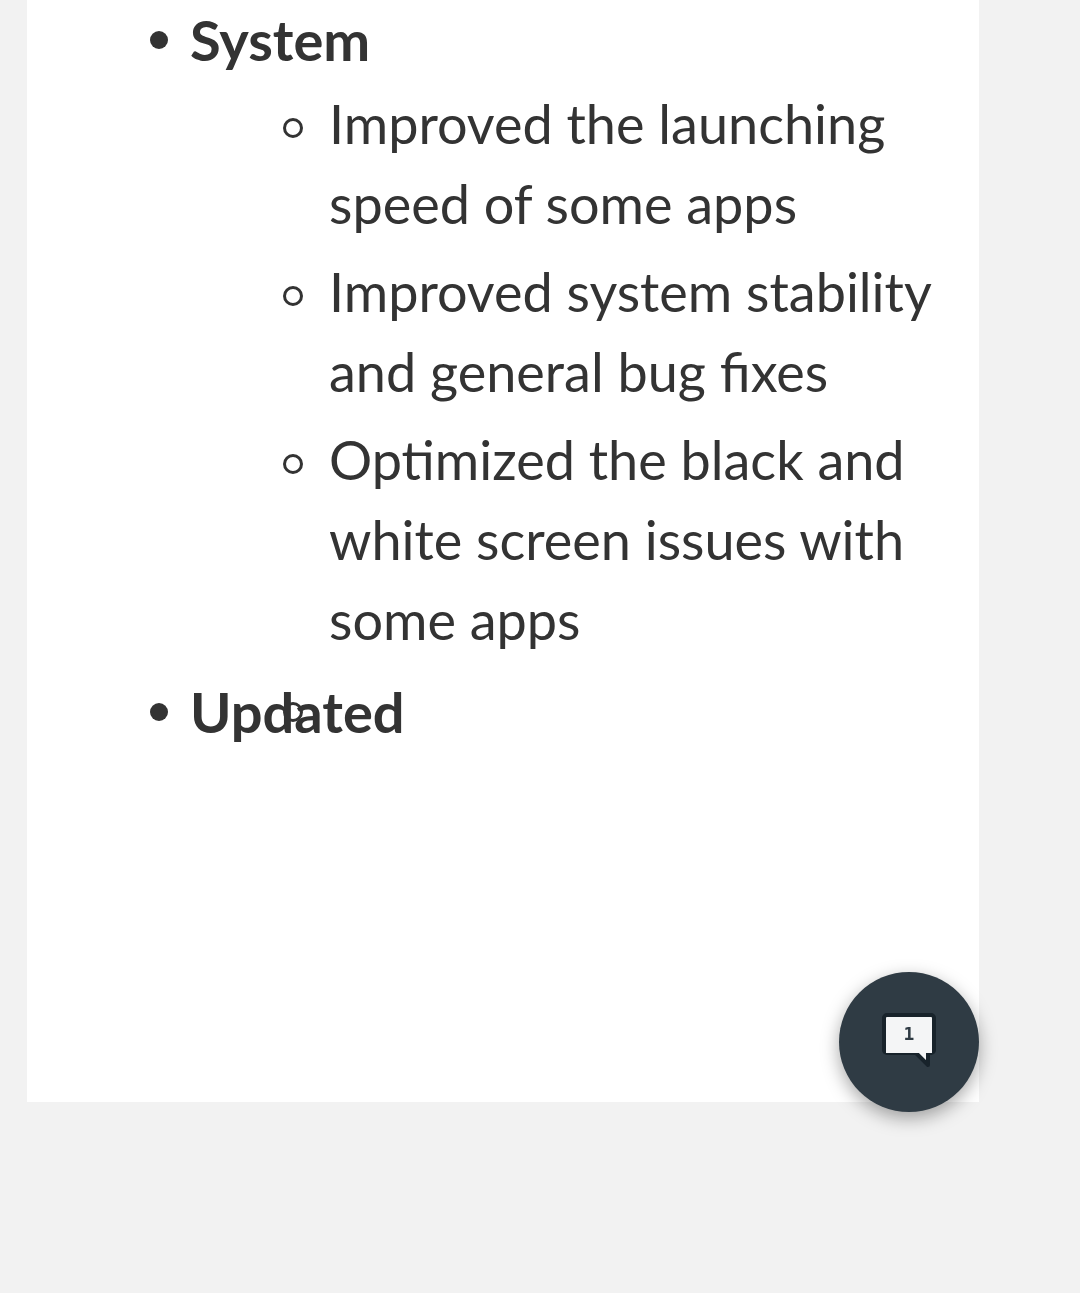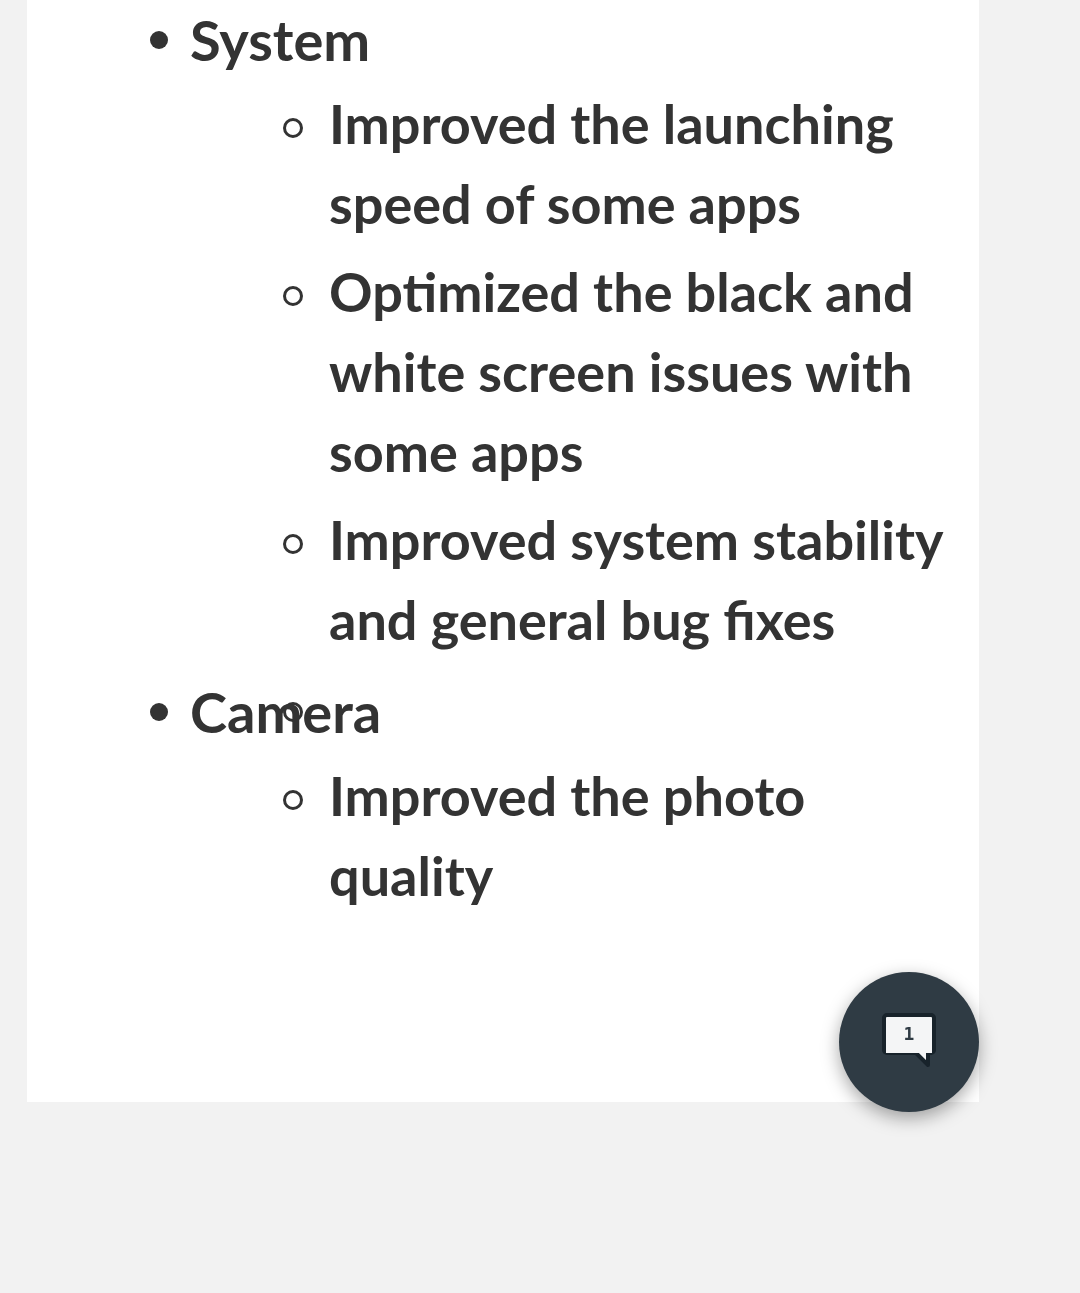--- a/index.html
+++ b/index.html
@@ -75,21 +75,21 @@
       left: 256px;
       top: 38px;
       width: 20px;
       height: 20px;
       border: 3px solid #333333;
       border-radius: 50%;
       box-sizing: border-box;
       background: transparent;
     }
     .l2text {
-      font-weight: 700;
+      font-weight: 400;
       font-size: 54px;
       line-height: 80px;
       color: #333333;
     }
     
     .fab {
       position: absolute;
       right: 101px;
       bottom: -10px;
       width: 140px;
@@ -123,43 +123,37 @@
           <span class="disc"></span>
           <span class="l1label">System</span>
         </div>
         <ul class="level2">
           <li>
             <span class="circ"></span>
             <span class="l2text">Improved the launching speed of some apps</span>
           </li>
           <li>
             <span class="circ"></span>
-            <span class="l2text">Optimized the black and white screen issues with some apps</span>
+            <span class="l2text">Improved system stability and general bug fixes</span>
           </li>
           <li>
             <span class="circ"></span>
-            <span class="l2text">Improved system stability and general bug fixes</span>
+            <span class="l2text">Optimized the black and white screen issues with some apps</span>
           </li>
           <li>
             <span class="circ"></span>
           </li>
         </ul>
       </li>
 
       <li>
         <div class="l1row">
           <span class="disc"></span>
-          <span class="l1label">Camera</span>
+          <span class="l1label">Updated</span>
         </div>
-        <ul class="level2">
-          <li>
-            <span class="circ"></span>
-            <span class="l2text">Improved the photo quality</span>
-          </li>
-        </ul>
       </li>
 
     </ul>
   </div>
 
   <div class="fab">
     <svg width="70" height="70" viewBox="0 0 70 70">
       <rect x="10" y="8" width="50" height="38" rx="3" ry="3" fill="#f4f5f6" stroke="#18232b" stroke-width="4"></rect>
       <text x="35" y="33" text-anchor="middle" class="badge-1">1</text>
       <polygon points="40,44 54,44 54,58" fill="#f4f5f6" stroke="#18232b" stroke-width="4" stroke-linejoin="round"></polygon>

